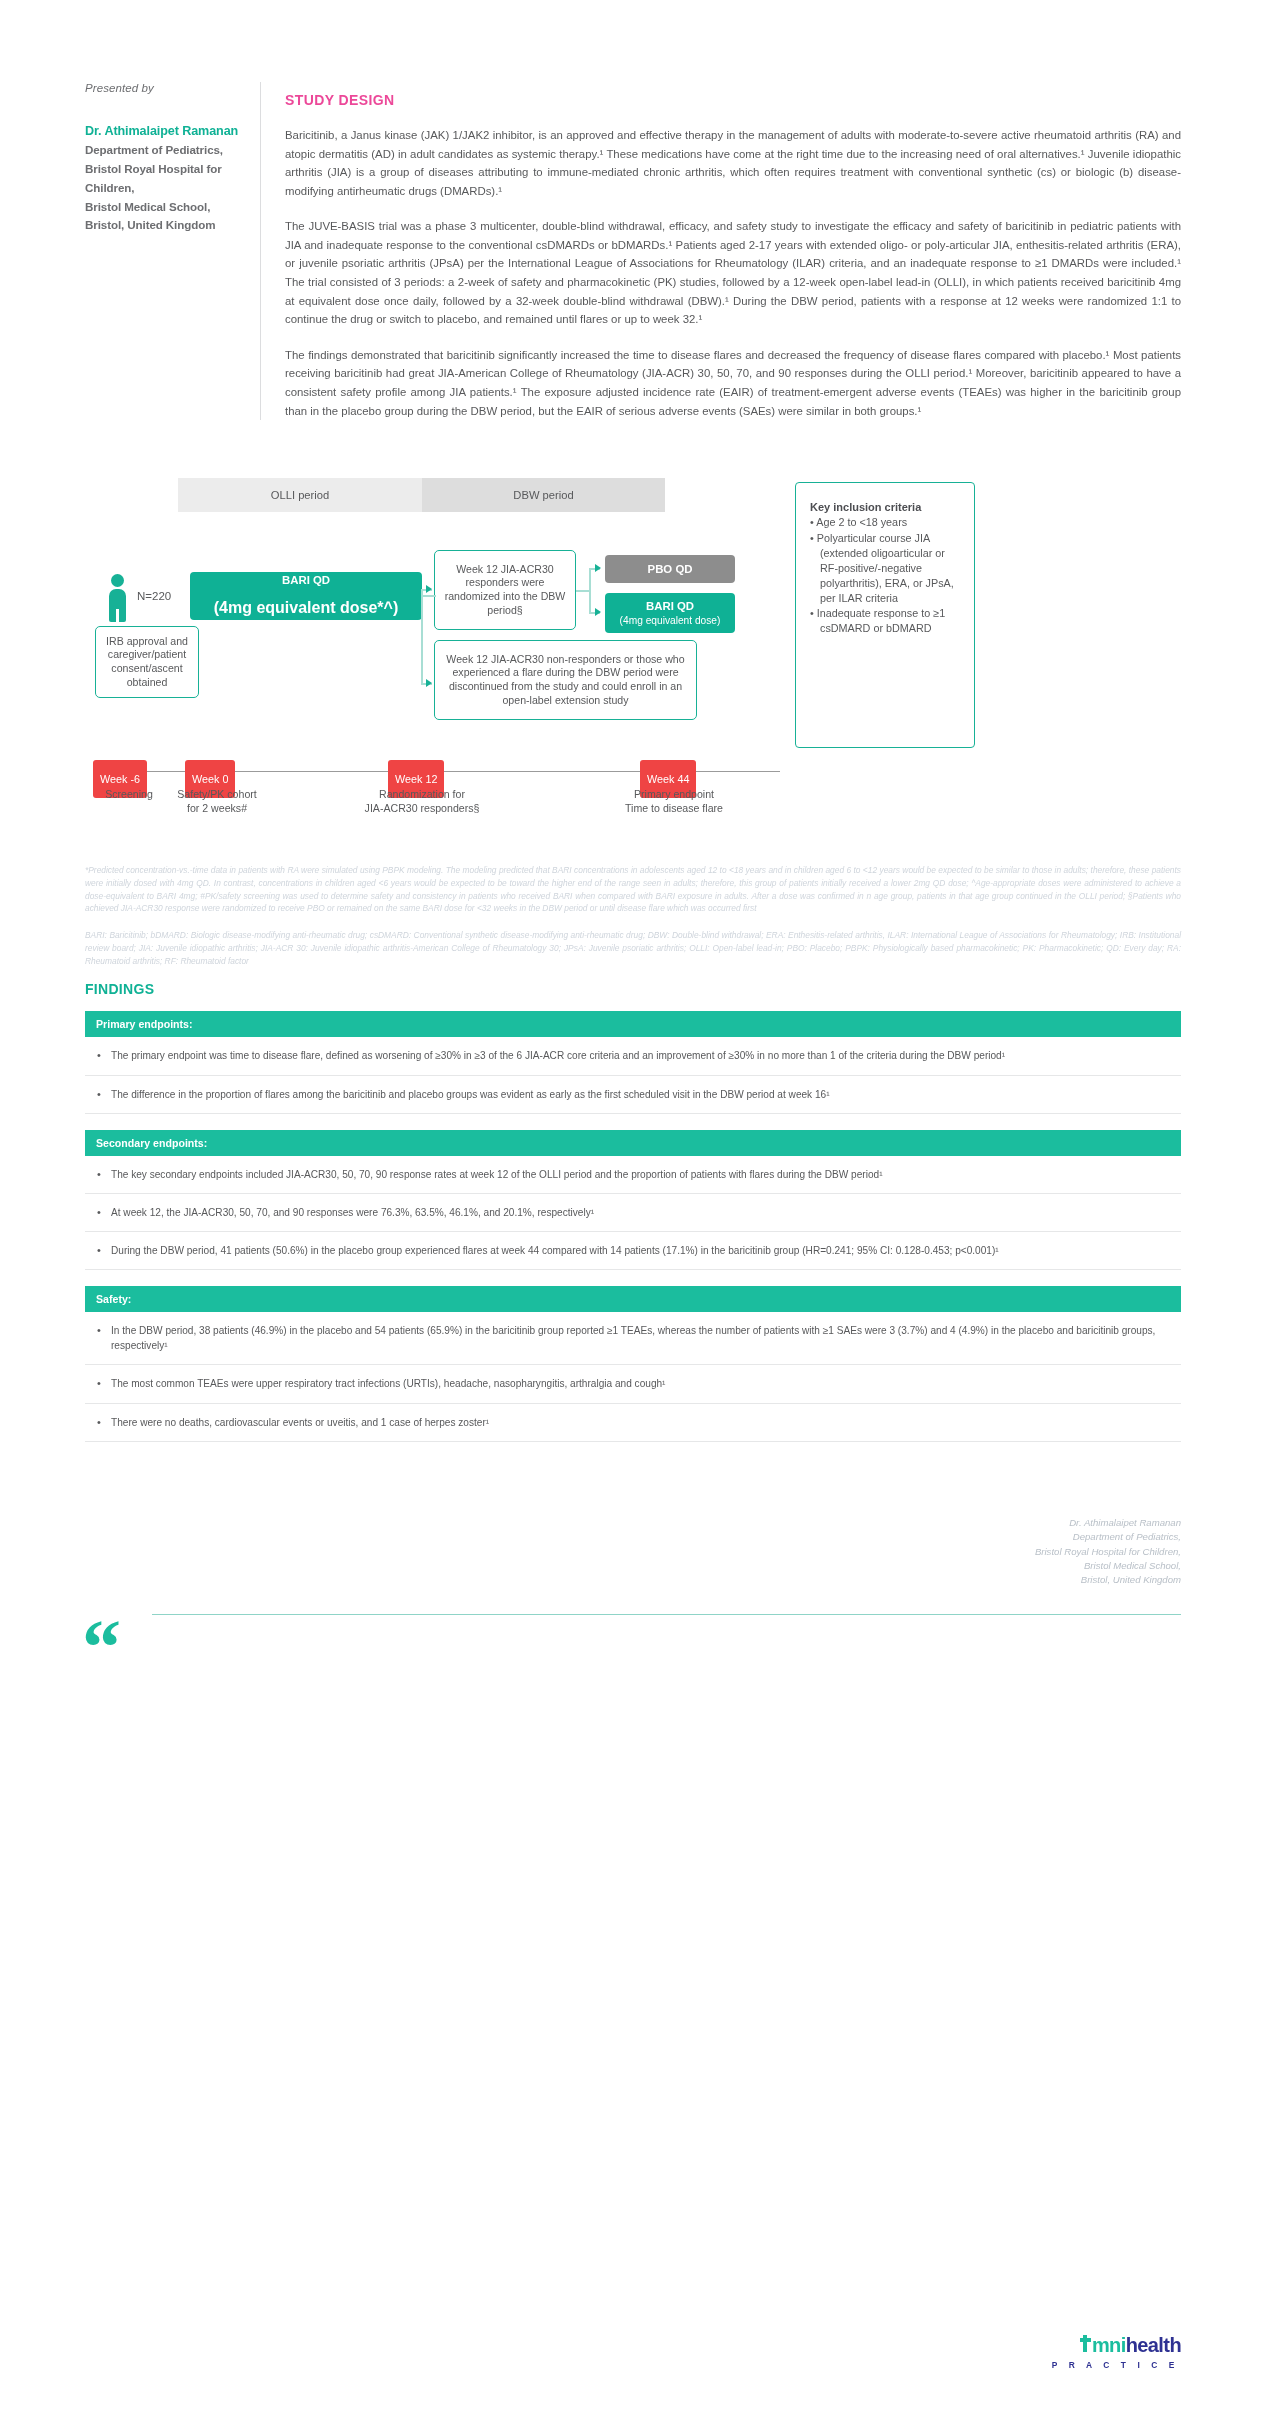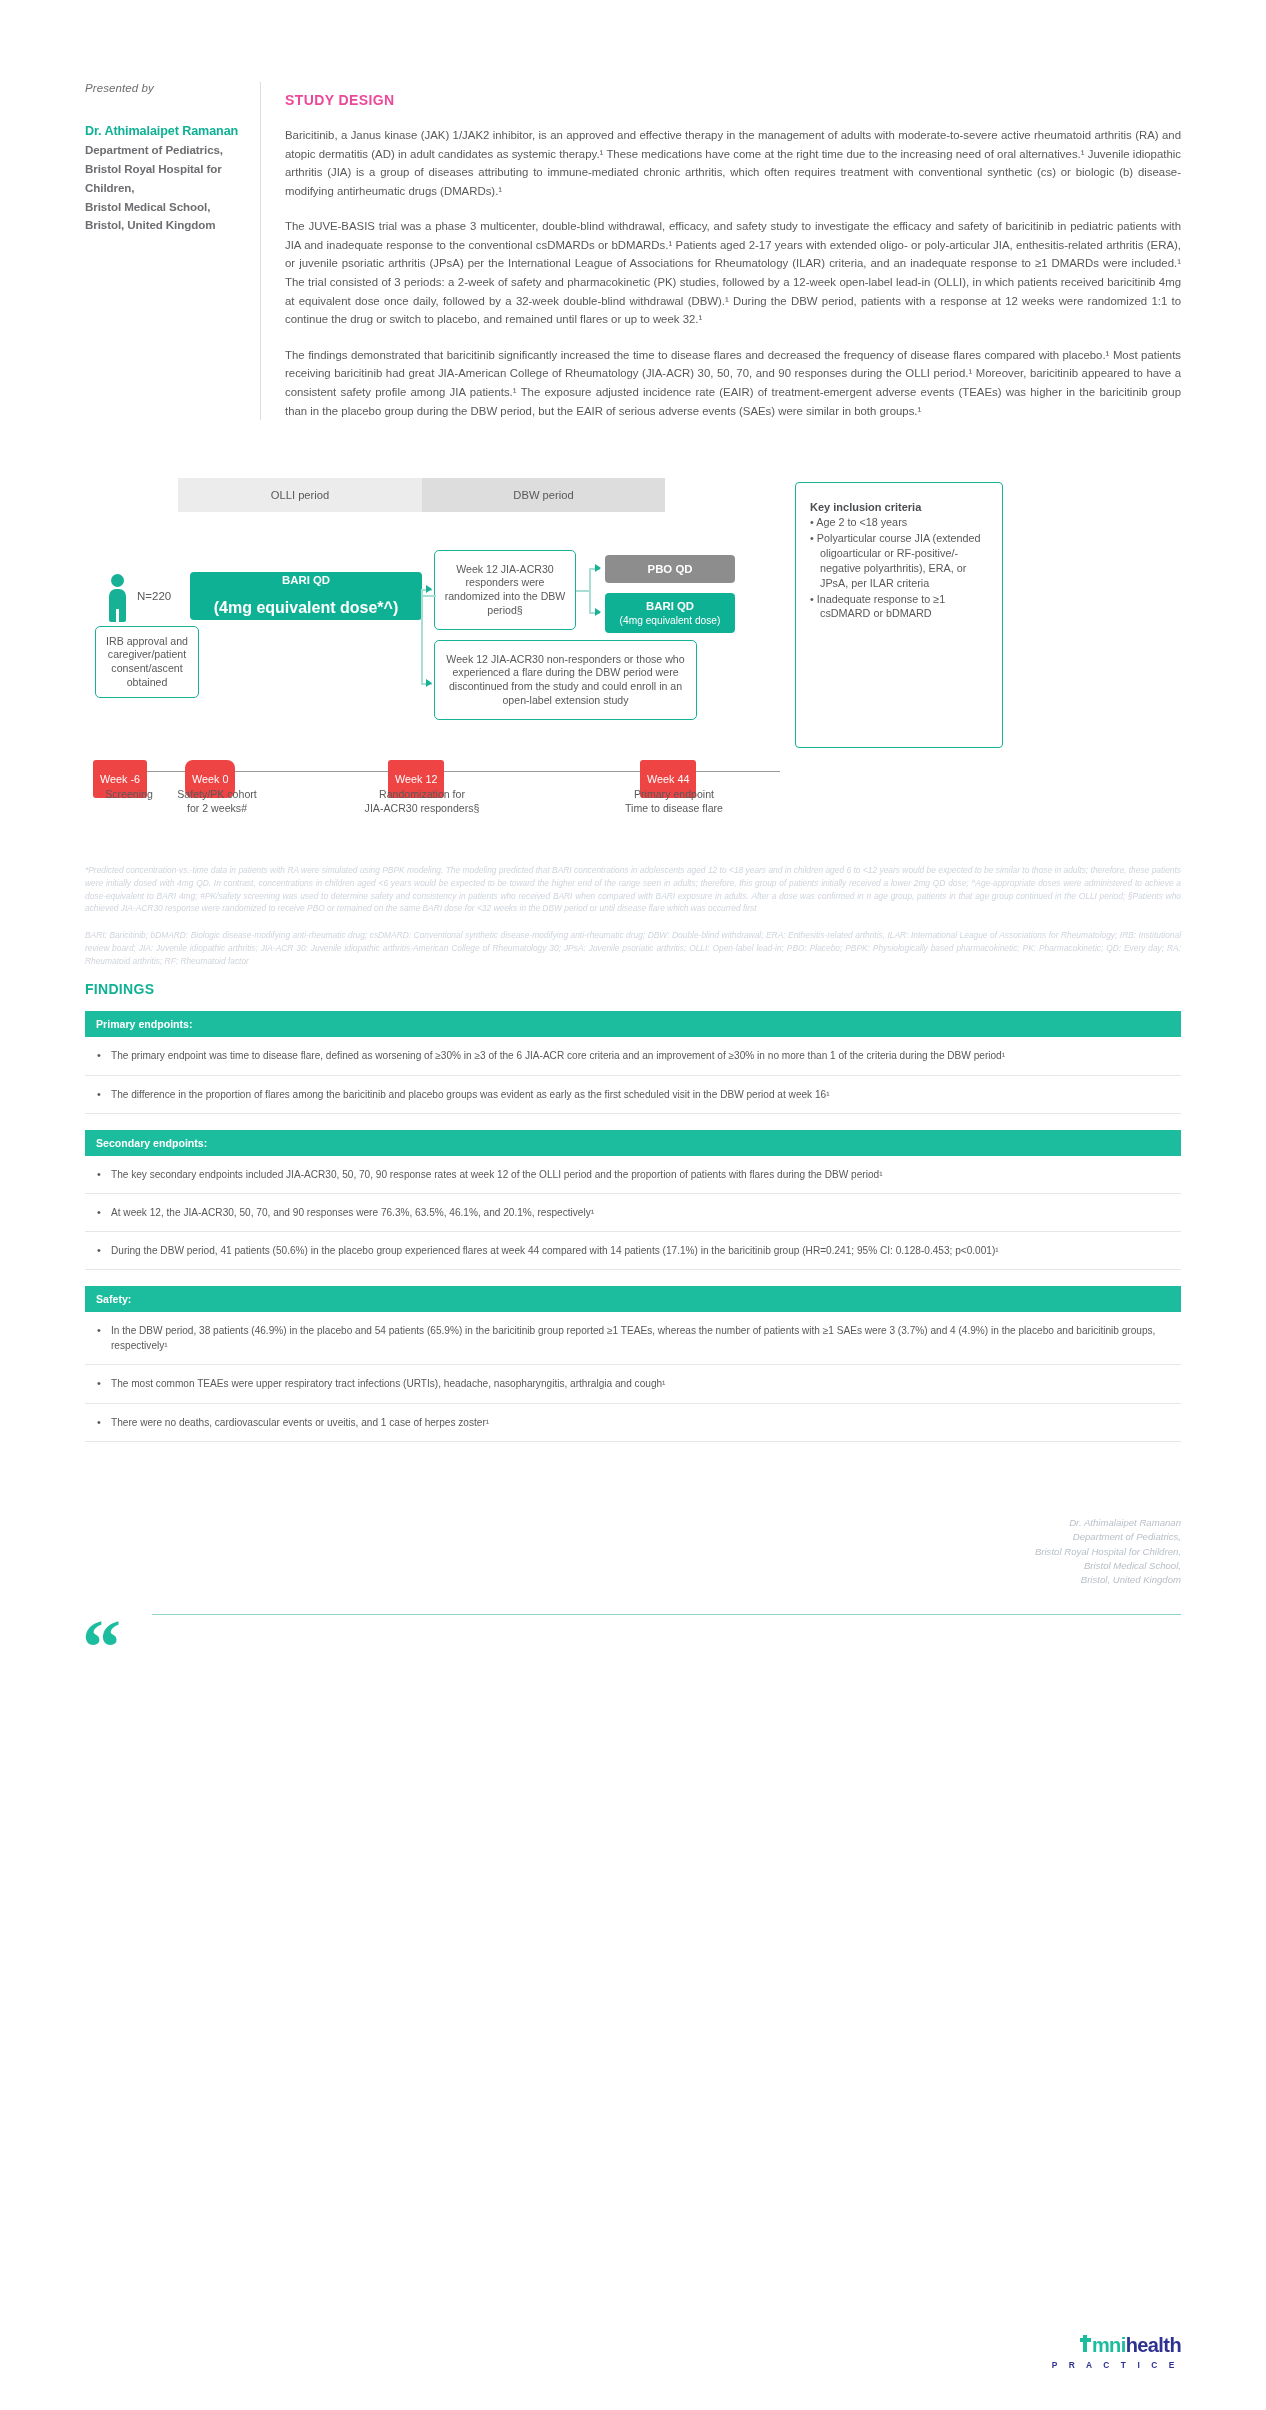--- a/index.html
+++ b/index.html
@@ -60,21 +60,21 @@
   .b-pbo{left:520px;top:77px;width:130px;height:28px;}
   .b-bari2{left:520px;top:115px;width:130px;height:40px;flex-direction:column;}
   .b-bari2 .sub{font-weight:normal;font-size:10.2px;margin-top:1px;}
 
   
   .conn{position:absolute;background:#a8ded4;}
   .arrow{position:absolute;width:0;height:0;border-style:solid;border-width:4.5px 0 4.5px 6.5px;
          border-color:transparent transparent transparent #17b196;}
 
   
-  .kic{position:absolute;left:710px;top:4px;width:208px;border:1.4px solid #17b196;border-radius:4px;
+  .kic{position:absolute;left:710px;top:4px;width:180px;border:1.4px solid #17b196;border-radius:4px;
        background:#fff;box-sizing:border-box;padding:18px 14px;min-height:266px;}
   .kic h4{margin:0 0 2px 0;font-size:11px;color:#4d4e52;font-weight:bold;}
   .kic ul{margin:0;padding:0;list-style:none;}
   .kic li{font-size:10.8px;line-height:1.38;color:#58595b;padding-left:10px;text-indent:-10px;margin-bottom:1px;}
   .kic li:before{content:"• ";}
 
   
   .timeline{position:absolute;left:0;top:282px;width:700px;height:66px;}
   .tl-line{position:absolute;left:10px;top:11px;width:685px;height:1px;background:#9b9b9b;}
   .wk{position:absolute;top:0;background:#ef4444;color:#fff;font-size:10.8px;border-radius:3px;
@@ -195,21 +195,21 @@
           <li>Age 2 to &lt;18 years</li>
           <li>Polyarticular course JIA (extended oligoarticular or RF-positive/-negative polyarthritis), ERA, or JPsA, per ILAR criteria</li>
           <li>Inadequate response to ≥1 csDMARD or bDMARD</li>
         </ul>
       </div>
 
       <div class="timeline">
         <div class="tl-line"></div>
         <div class="wk" style="left:8px;">Week -6</div>
         <div class="wkcap" style="left:2px;width:84px;white-space:pre-line;">Screening</div>
-        <div class="wk" style="left:100px;border-radius:8px;">Week 0</div>
+        <div class="wk" style="left:100px;">Week 0</div>
         <div class="wkcap" style="left:73px;width:118px;white-space:pre-line;">Safety/PK cohort
 for 2 weeks#</div>
         <div class="wk" style="left:303px;">Week 12</div>
         <div class="wkcap" style="left:257px;width:160px;white-space:pre-line;">Randomization for
 JIA-ACR30 responders§</div>
         <div class="wk" style="left:555px;">Week 44</div>
         <div class="wkcap" style="left:510px;width:158px;white-space:pre-line;">Primary endpoint
 Time to disease flare</div>
       </div>
 

